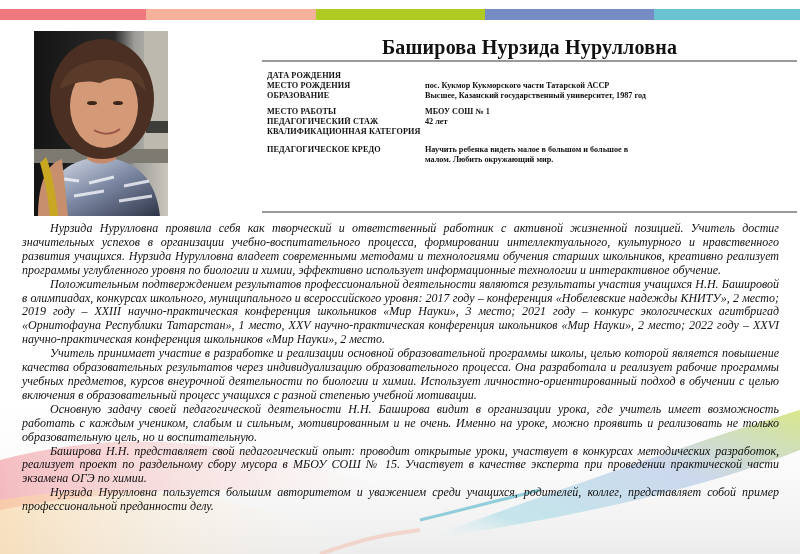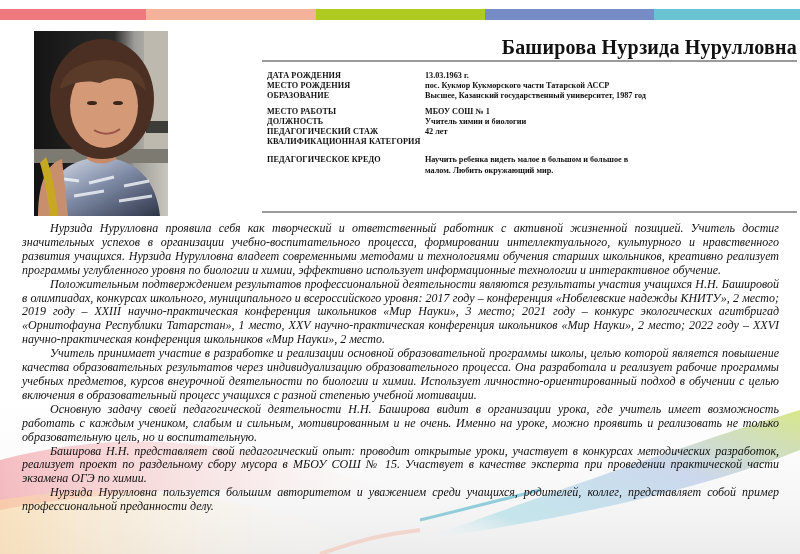--- a/index.html
+++ b/index.html
@@ -6,21 +6,21 @@
   html, body { width: 800px; height: 554px; overflow: hidden; background: #ffffff; }
   body { position: relative; font-family: "Liberation Serif", serif; color: #111; }
 
   .topbar { position: absolute; left: 0; top: 9px; width: 800px; height: 11px; display: flex; }
   .topbar div { height: 100%; }
 
   .bg-decor { position: absolute; left: 0; top: 380px; width: 800px; height: 174px; pointer-events: none; }
 
   .photo { position: absolute; left: 34px; top: 31px; width: 134px; height: 185px; overflow: hidden; background: #1a1a1a; }
 
-  .title { position: absolute; left: 262px; top: 36px; width: 535px; text-align: right;
+  .title { position: absolute; left: 262px; top: 36px; width: 535px; text-align: center;
            font-family: "Liberation Serif", serif; font-weight: bold; font-size: 20px; letter-spacing: 0.2px; color: #111; }
   .title-rule { position: absolute; left: 262px; top: 60px; width: 535px; height: 2px; background: #9a9a9a; }
   .info-rule { position: absolute; left: 262px; top: 211px; width: 535px; height: 2px; background: #9a9a9a; }
 
   .info { position: absolute; left: 267px; top: 71px; width: 520px; font-family: "Liberation Serif", serif; font-weight: bold; font-size: 8.2px; line-height: 10.2px; }
   .info .row { display: flex; }
   .info .lbl { width: 158px; flex: none; text-transform: uppercase; letter-spacing: 0.1px; }
   .info .val { flex: 1; }
   .info .gap { height: 5px; }
   .info .gap2 { height: 8px; }
@@ -111,38 +111,33 @@
     <path d="M60,99 C68,104 78,104 86,98" stroke="#9b5448" stroke-width="2" fill="none"></path>
   </svg>
 </div>
 
 <div class="title">Баширова Нурзида Нурулловна</div>
 <div class="title-rule"></div>
 
 <div class="info">
   <div class="row">
     <div class="lbl">ДАТА РОЖДЕНИЯ</div>
-    <div class="val">13.03.1963 г.</div>
   </div>
   <div class="row">
     <div class="lbl">МЕСТО РОЖДЕНИЯ</div>
     <div class="val">пос. Кукмор Кукморского части  Татарской АССР</div>
   </div>
   <div class="row">
     <div class="lbl">ОБРАЗОВАНИЕ</div>
     <div class="val">Высшее, Казанский государственный университет, 1987 год</div>
   </div>
   <div class="gap"></div>
   <div class="row">
     <div class="lbl">МЕСТО РАБОТЫ</div>
     <div class="val">МБОУ СОШ № 1</div>
-  </div>
-  <div class="row">
-    <div class="lbl">ДОЛЖНОСТЬ</div>
-    <div class="val">Учитель химии и биологии</div>
   </div>
   <div class="row">
     <div class="lbl">ПЕДАГОГИЧЕСКИЙ  СТАЖ</div>
     <div class="val">42  лет</div>
   </div>
   <div class="row">
     <div class="lbl">КВАЛИФИКАЦИОННАЯ КАТЕГОРИЯ</div>
   </div>
   <div class="gap2"></div>
   <div class="row">

